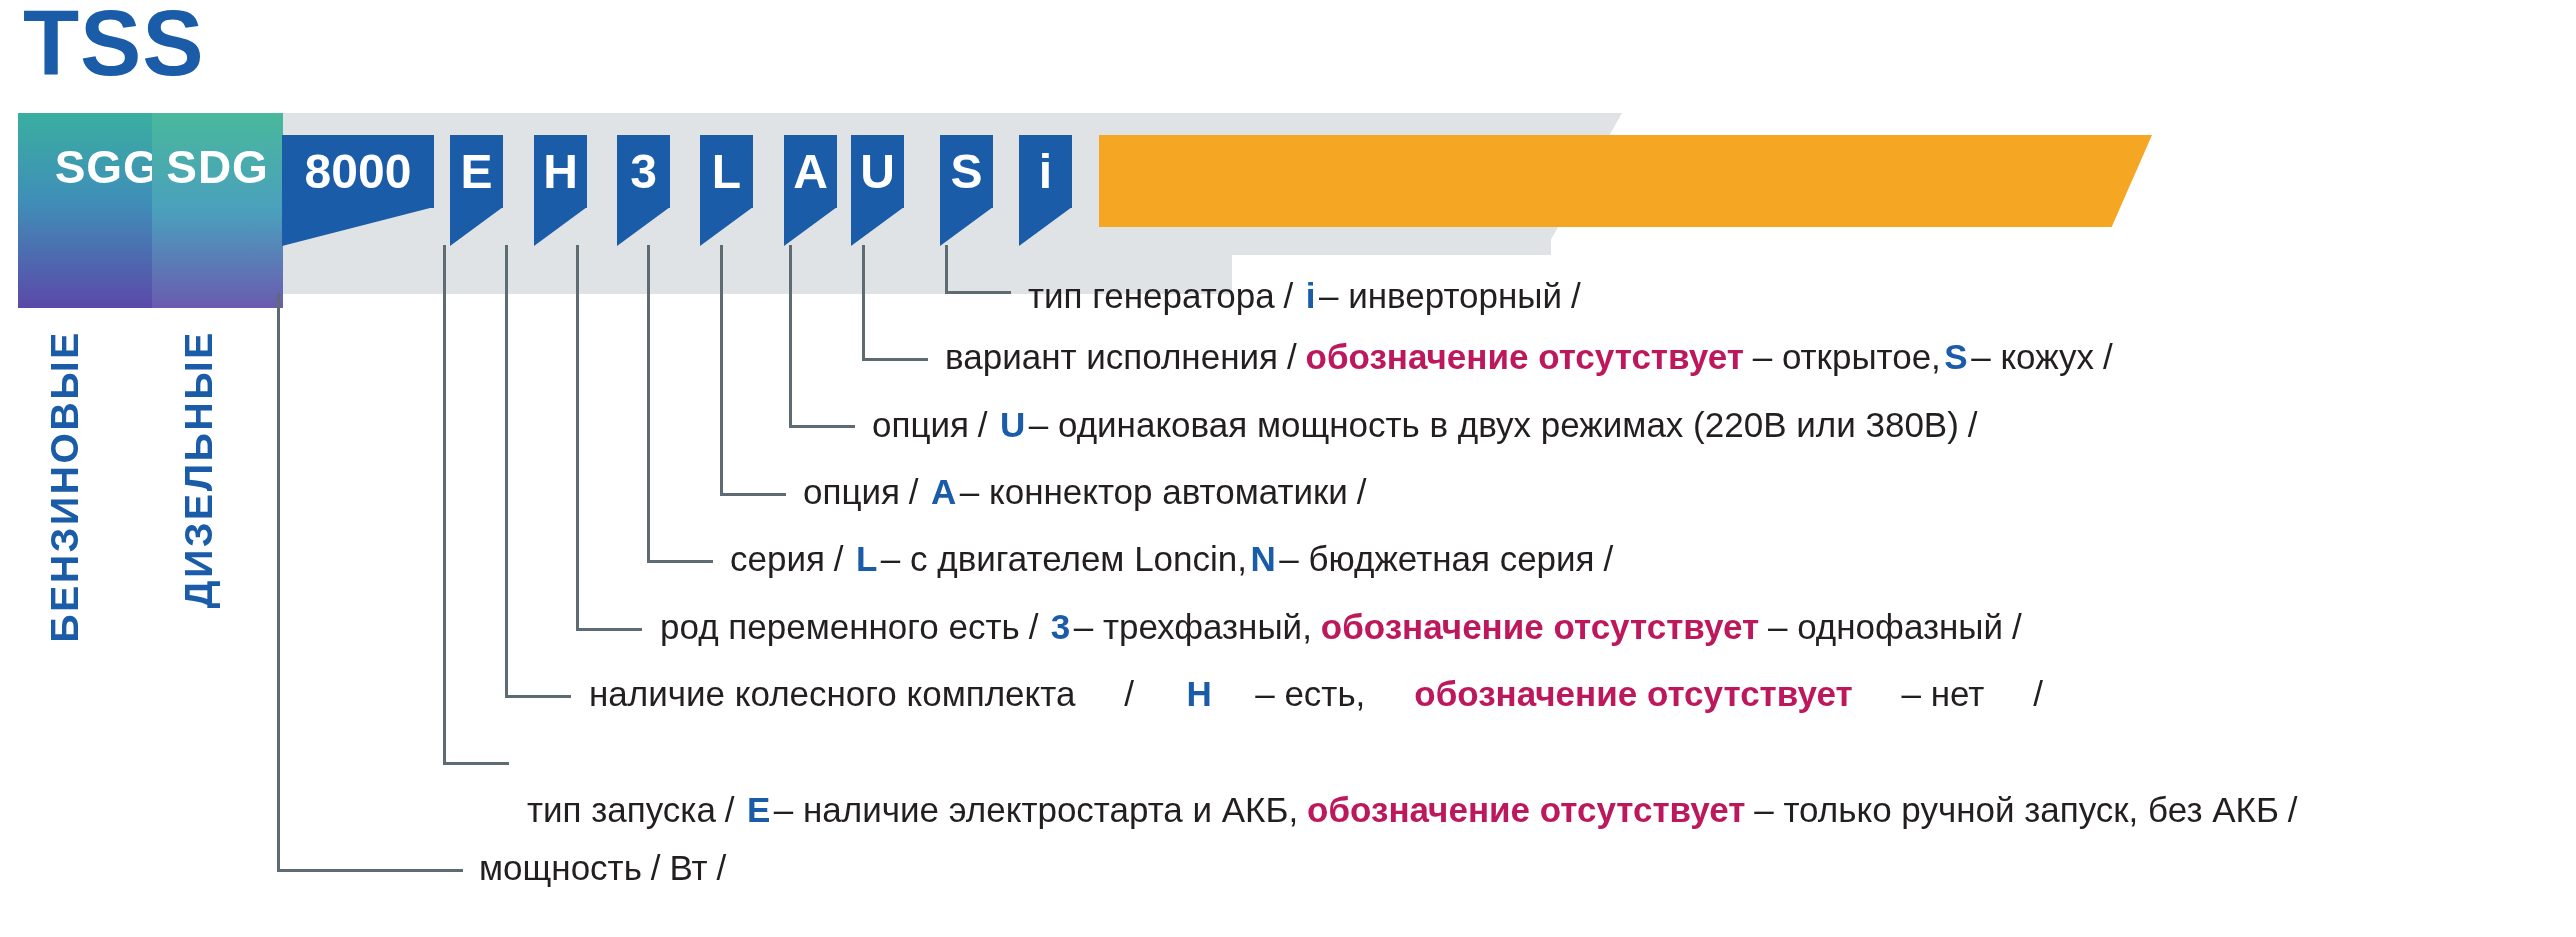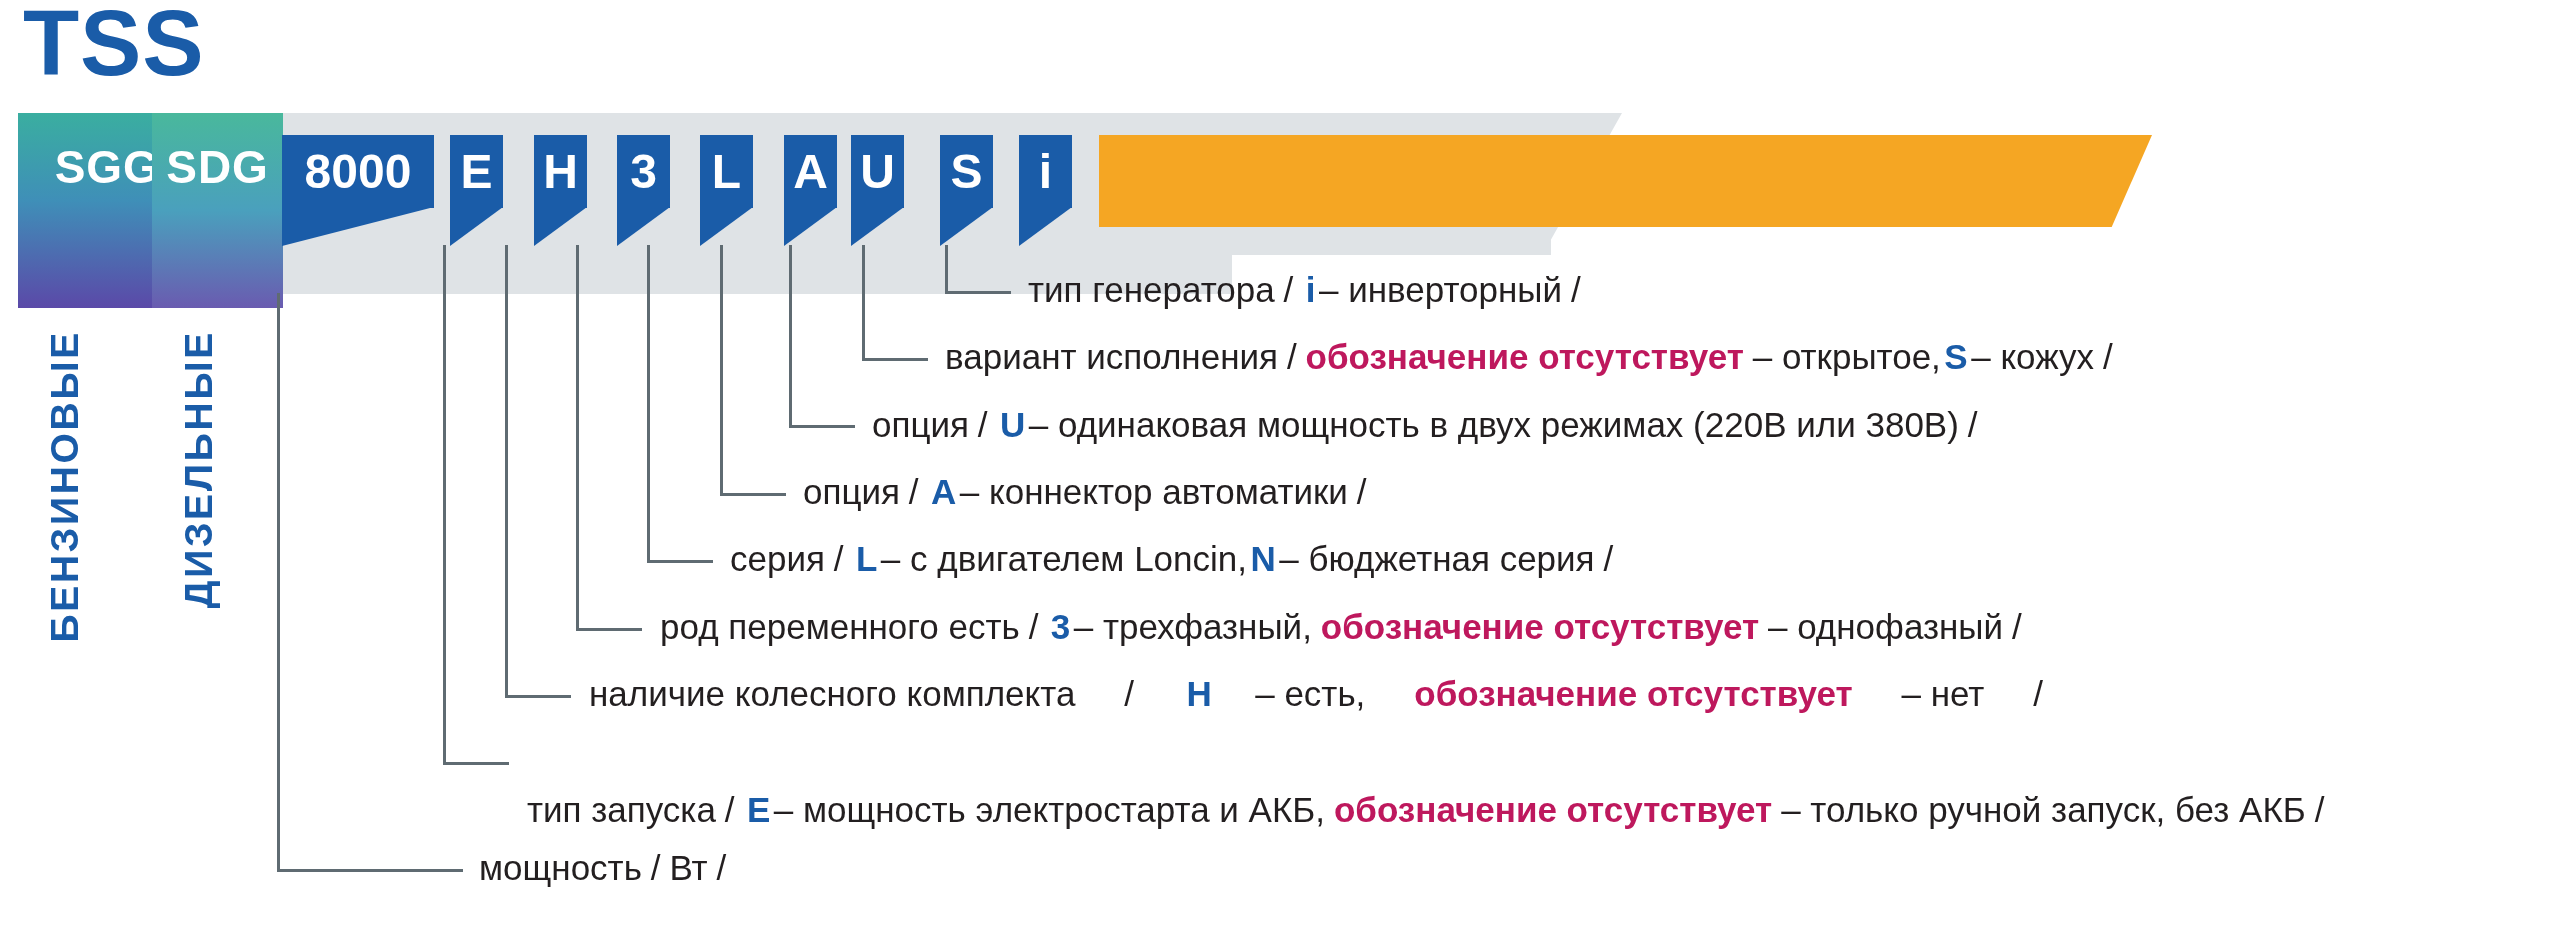--- a/index.html
+++ b/index.html
@@ -254,21 +254,21 @@
 
   <div class="vline" style="left:505px; top:245px; height:450px;"></div>
   <div class="hline" style="left:505px; top:695px; width:66px;"></div>
 
   <div class="vline" style="left:443px; top:245px; height:518px;"></div>
   <div class="hline" style="left:443px; top:762px; width:66px;"></div>
 
   <div class="vline" style="left:277px; top:293px; height:576px;"></div>
   <div class="hline" style="left:277px; top:869px; width:186px;"></div>
 
-  <div class="legend-row" style="left:1028px; top:266px;">
+  <div class="legend-row" style="left:1028px; top:272px;">
     <span class="term">тип генератора</span>
     <span class="sep">/</span>
     <span class="code">i</span>
     <span>– инверторный</span>
     <span class="sep">/</span>
   </div>
 
   <div class="legend-row" style="left:945px; top:333px;">
     <span class="term">вариант исполнения</span>
     <span class="sep">/</span>
@@ -322,21 +322,21 @@
     <span>– есть,</span>
     <span class="blue-bold" style="padding-left:8.9px">обозначение отсутствует</span>
     <span style="padding-left:8.9px">– нет</span>
     <span class="sep">/</span>
   </div>
 
   <div class="legend-row" style="left:527px; top:738px;margin-top:48px;">
     <span class="term">тип запуска</span>
     <span class="sep">/</span>
     <span class="code">E</span>
-    <span>– мощность электростарта и АКБ,</span>
+    <span>– наличие электростарта и АКБ,</span>
     <span class="blue-bold" style="padding-left:8.9px">обозначение отсутствует</span>
     <span style="padding-left:8.9px">– только ручной запуск, без АКБ</span>
     <span class="sep">/</span>
   </div>
 
   <div class="legend-row" style="left:479px; top:844px;">
     <span class="term">мощность</span>
     <span class="sep">/</span>
     <span>Вт</span>
     <span class="sep">/</span>

